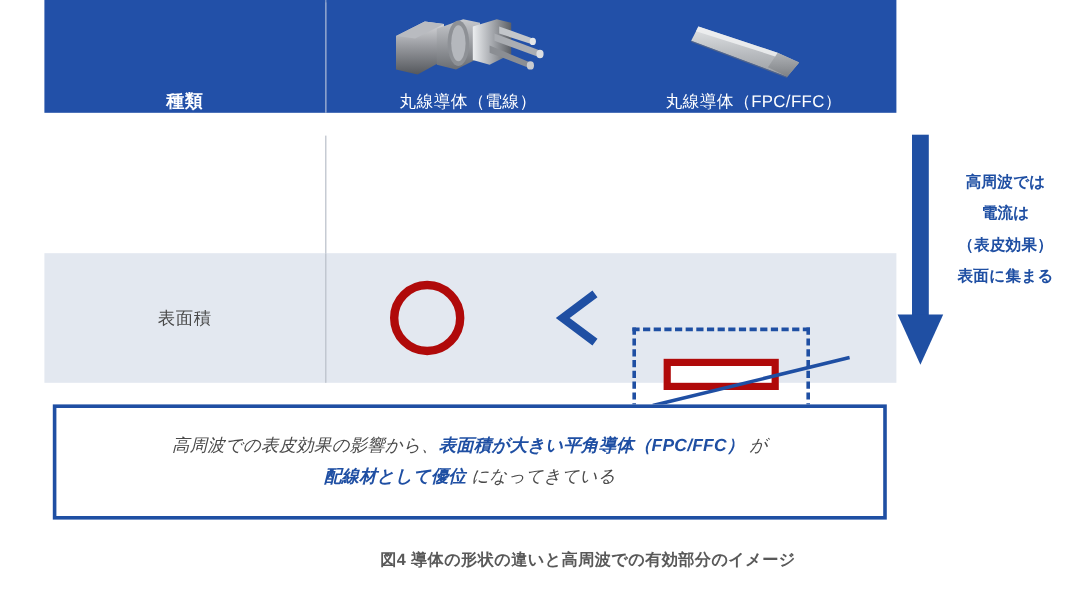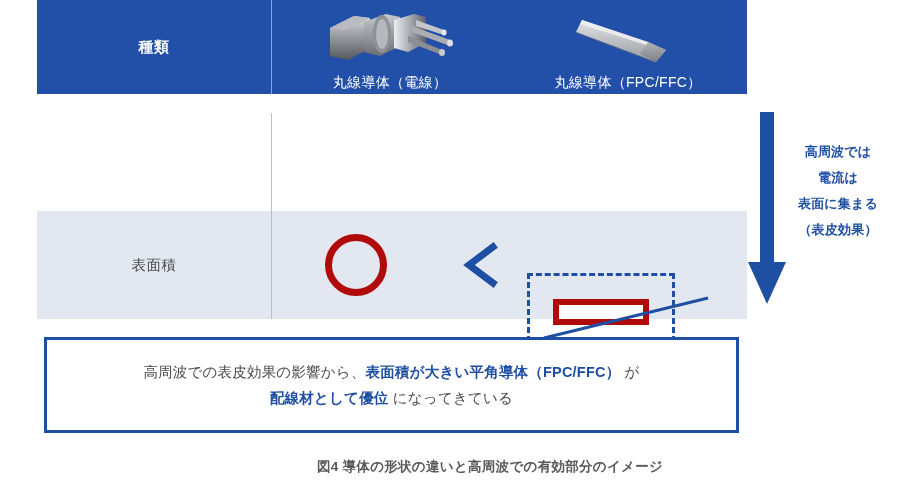--- a/index.html
+++ b/index.html
@@ -34,20 +34,21 @@
     position: absolute;
     left: 0;
     width: 710px;
     display: flex;
     align-items: stretch;
   }
   .row-header {
     top: 0;
     height: 94px;
     background: #2250a8;
+    align-items: flex-end;
   }
   .row-cross {
     top: 113px;
     height: 98px;
     background: #ffffff;
     flex-direction: column;
   }
   .row-surface {
     top: 211px;
     height: 108px;
@@ -219,20 +220,21 @@
     display: flex;
     align-items: center;
     justify-content: center;
   }
   .callout-text {
     text-align: center;
     font-size: 14.5px;
     line-height: 26px;
     color: #4a4a4a;
     letter-spacing: .2px;
+    font-style: italic;
   }
   .callout-text .em {
     color: #1f4fa3;
     font-weight: 700;
   }
 
   .connector {
     position: absolute;
     left: 540px;
     top: 296px;
@@ -389,22 +391,22 @@
   </div>
 
   <div class="arrow-note">
     <svg width="60" height="196" viewBox="0 0 60 196" aria-hidden="true">
       <rect x="16" y="0" width="14" height="156" fill="#1f4fa3"></rect>
       <polygon points="4,150 42,150 23,192" fill="#1f4fa3"></polygon>
     </svg>
     <div class="note-lines">
       <div>高周波では</div>
       <div>電流は</div>
+      <div>（表皮効果）</div>
       <div>表面に集まる</div>
-      <div>（表皮効果）</div>
     </div>
   </div>
 
   <svg class="connector" width="180" height="46" viewBox="0 0 180 46" aria-hidden="true">
     <line x1="168" y1="2" x2="4" y2="42" stroke="#1f4fa3" stroke-width="3"></line>
   </svg>
 
   <div class="callout">
     <div class="callout-text">
       <div>

